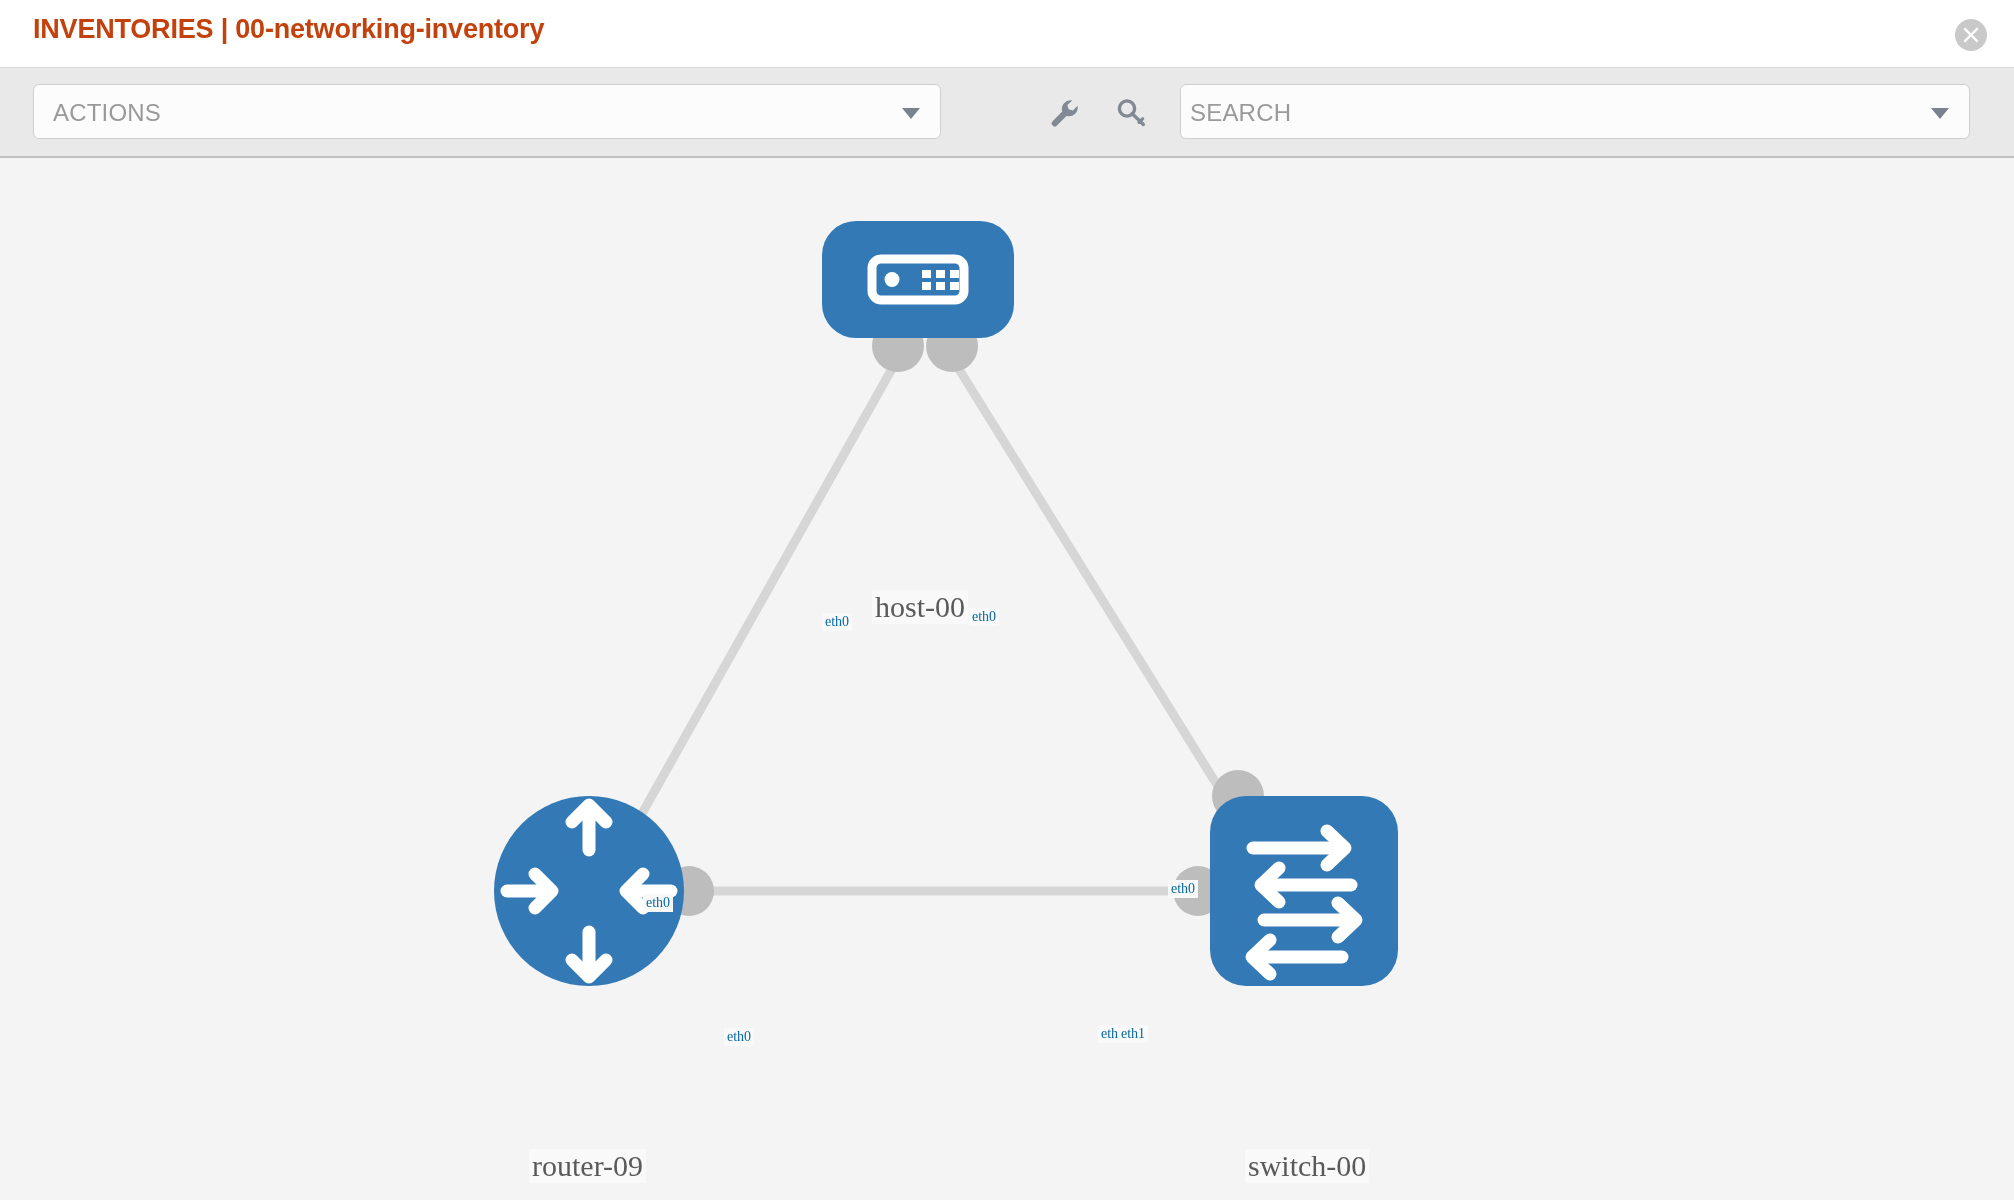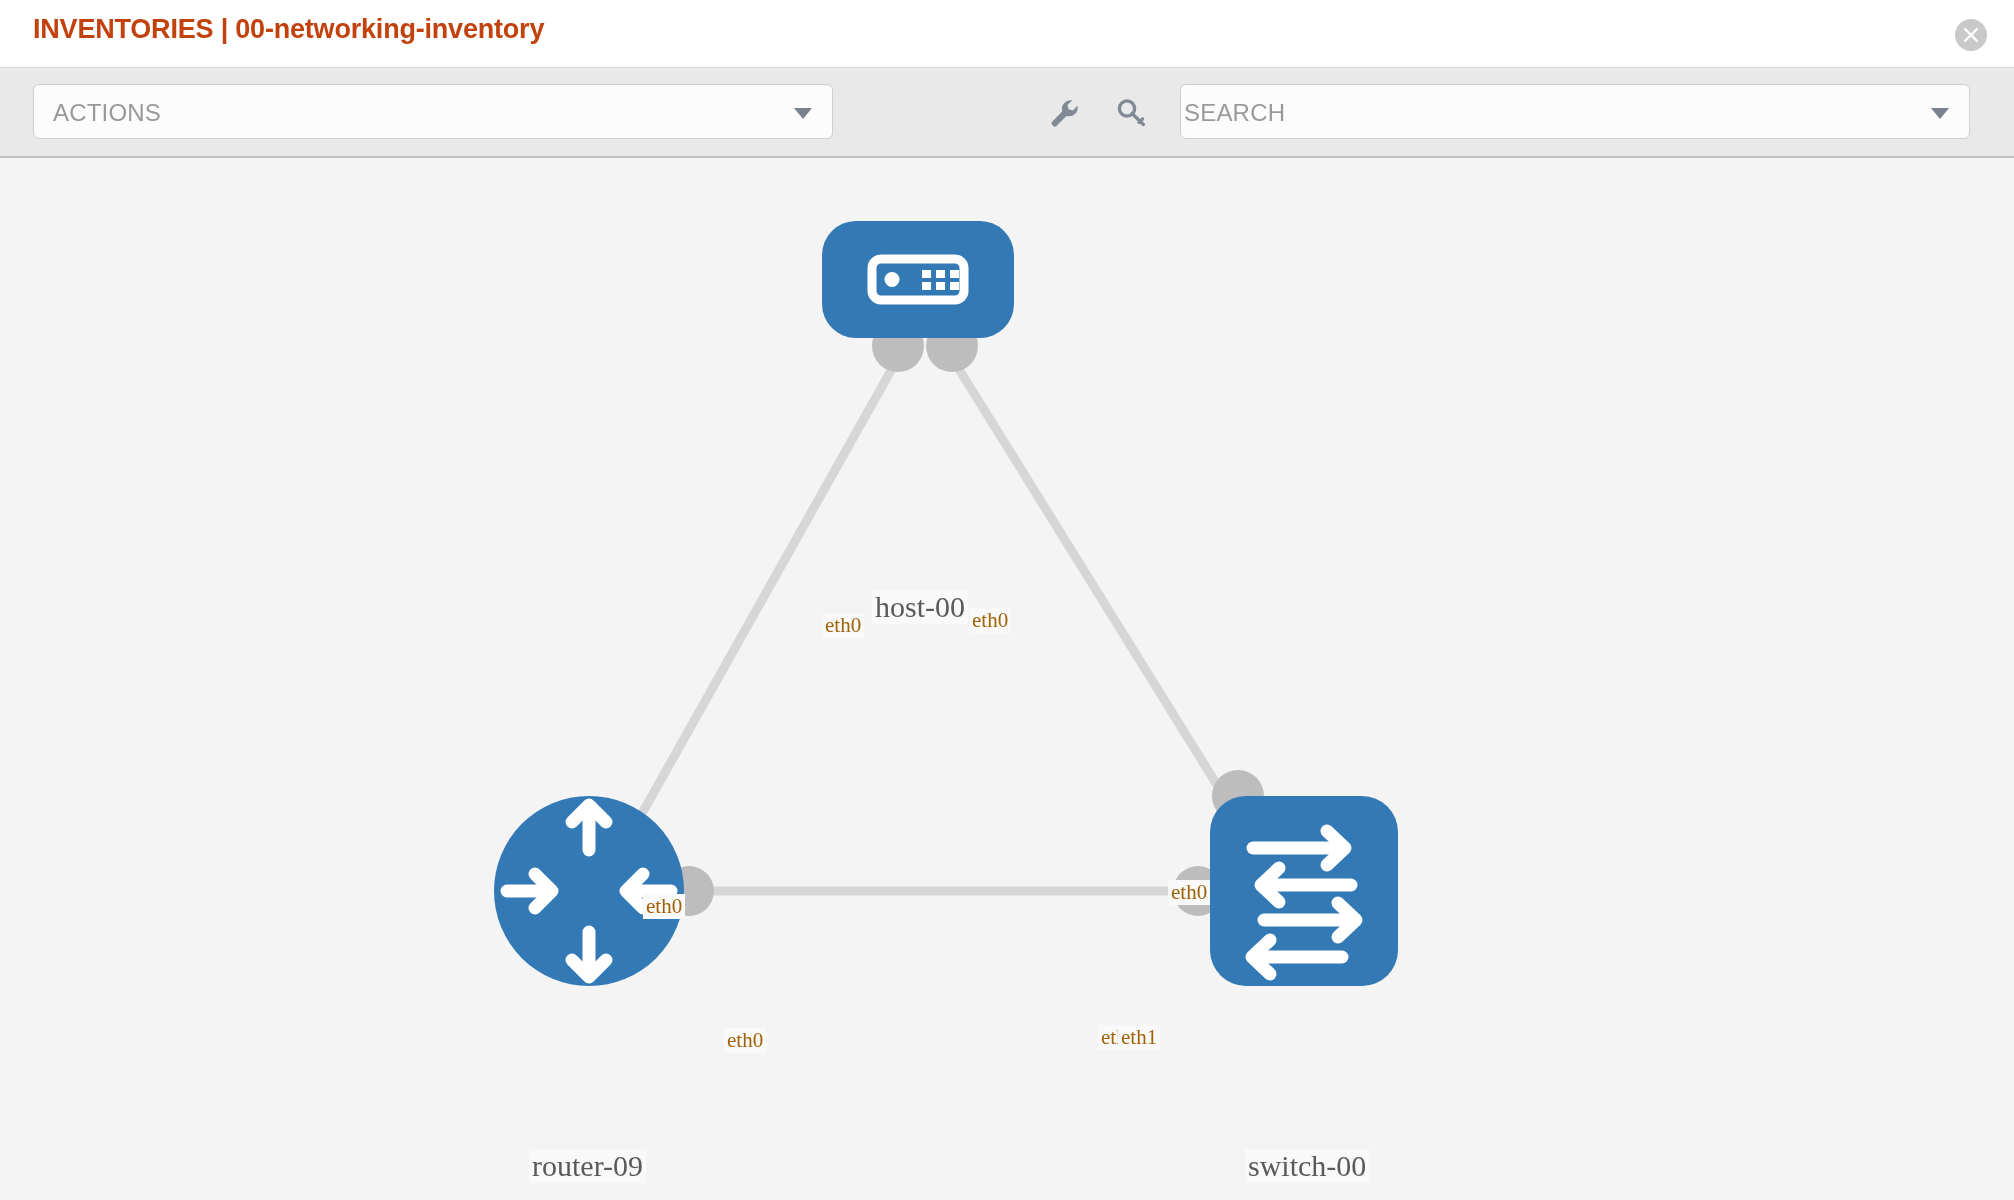--- a/index.html
+++ b/index.html
@@ -54,21 +54,21 @@
     position: absolute;
     left: 0; top: 68px;
     width: 2014px; height: 90px;
     background: #e9e9e9;
     border-bottom: 2px solid #c0c0c0;
     box-sizing: border-box;
   }
   .actions-select {
     position: absolute;
     left: 33px; top: 16px;
-    width: 800px; height: 55px;
+    width: 908px; height: 55px;
     background: #fcfcfc;
     border: 1px solid #cfcfcf;
     border-radius: 6px;
     box-sizing: border-box;
     cursor: pointer;
     text-decoration: underline;
   }
   .actions-label {
     position: absolute;
     left: 19px; top: 14px;
@@ -98,21 +98,21 @@
     left: 1180px; top: 16px;
     width: 790px; height: 55px;
     background: #fcfcfc;
     border: 1px solid #cfcfcf;
     border-radius: 6px;
     box-sizing: border-box;
     cursor: text;
   }
   .search-placeholder {
     position: absolute;
-    left: 3px; top: 14px;
+    left: 9px; top: 14px;
     font-size: 24px;
     color: #9a9a9a;
     letter-spacing: 0.2px;
   }
 
   
   .canvas {
     position: absolute;
     left: 0; top: 158px;
     width: 2014px; height: 1042px;
@@ -129,21 +129,21 @@
   
   .nlabel {
     position: absolute;
     background: #f9f9f9;
     color: #555555;
     white-space: nowrap;
     line-height: 1;
     padding: 2px 3px;
   }
   .nlabel.node-name { font-size: 30px; color: #5a5a5a; }
-  .nlabel.iface     { font-size: 21px; color: #a16207; }
+  .nlabel.iface     { font-size: 14px; color: #0369a1; }
 </style>
 </head>
 <body>
 
 <div class="app">
 
   <div class="titlebar">
     <div class="page-title">INVENTORIES | 00-networking-inventory</div>
     <div class="close-btn">
       <svg width="32" height="32" viewBox="0 0 32 32" aria-hidden="true">

